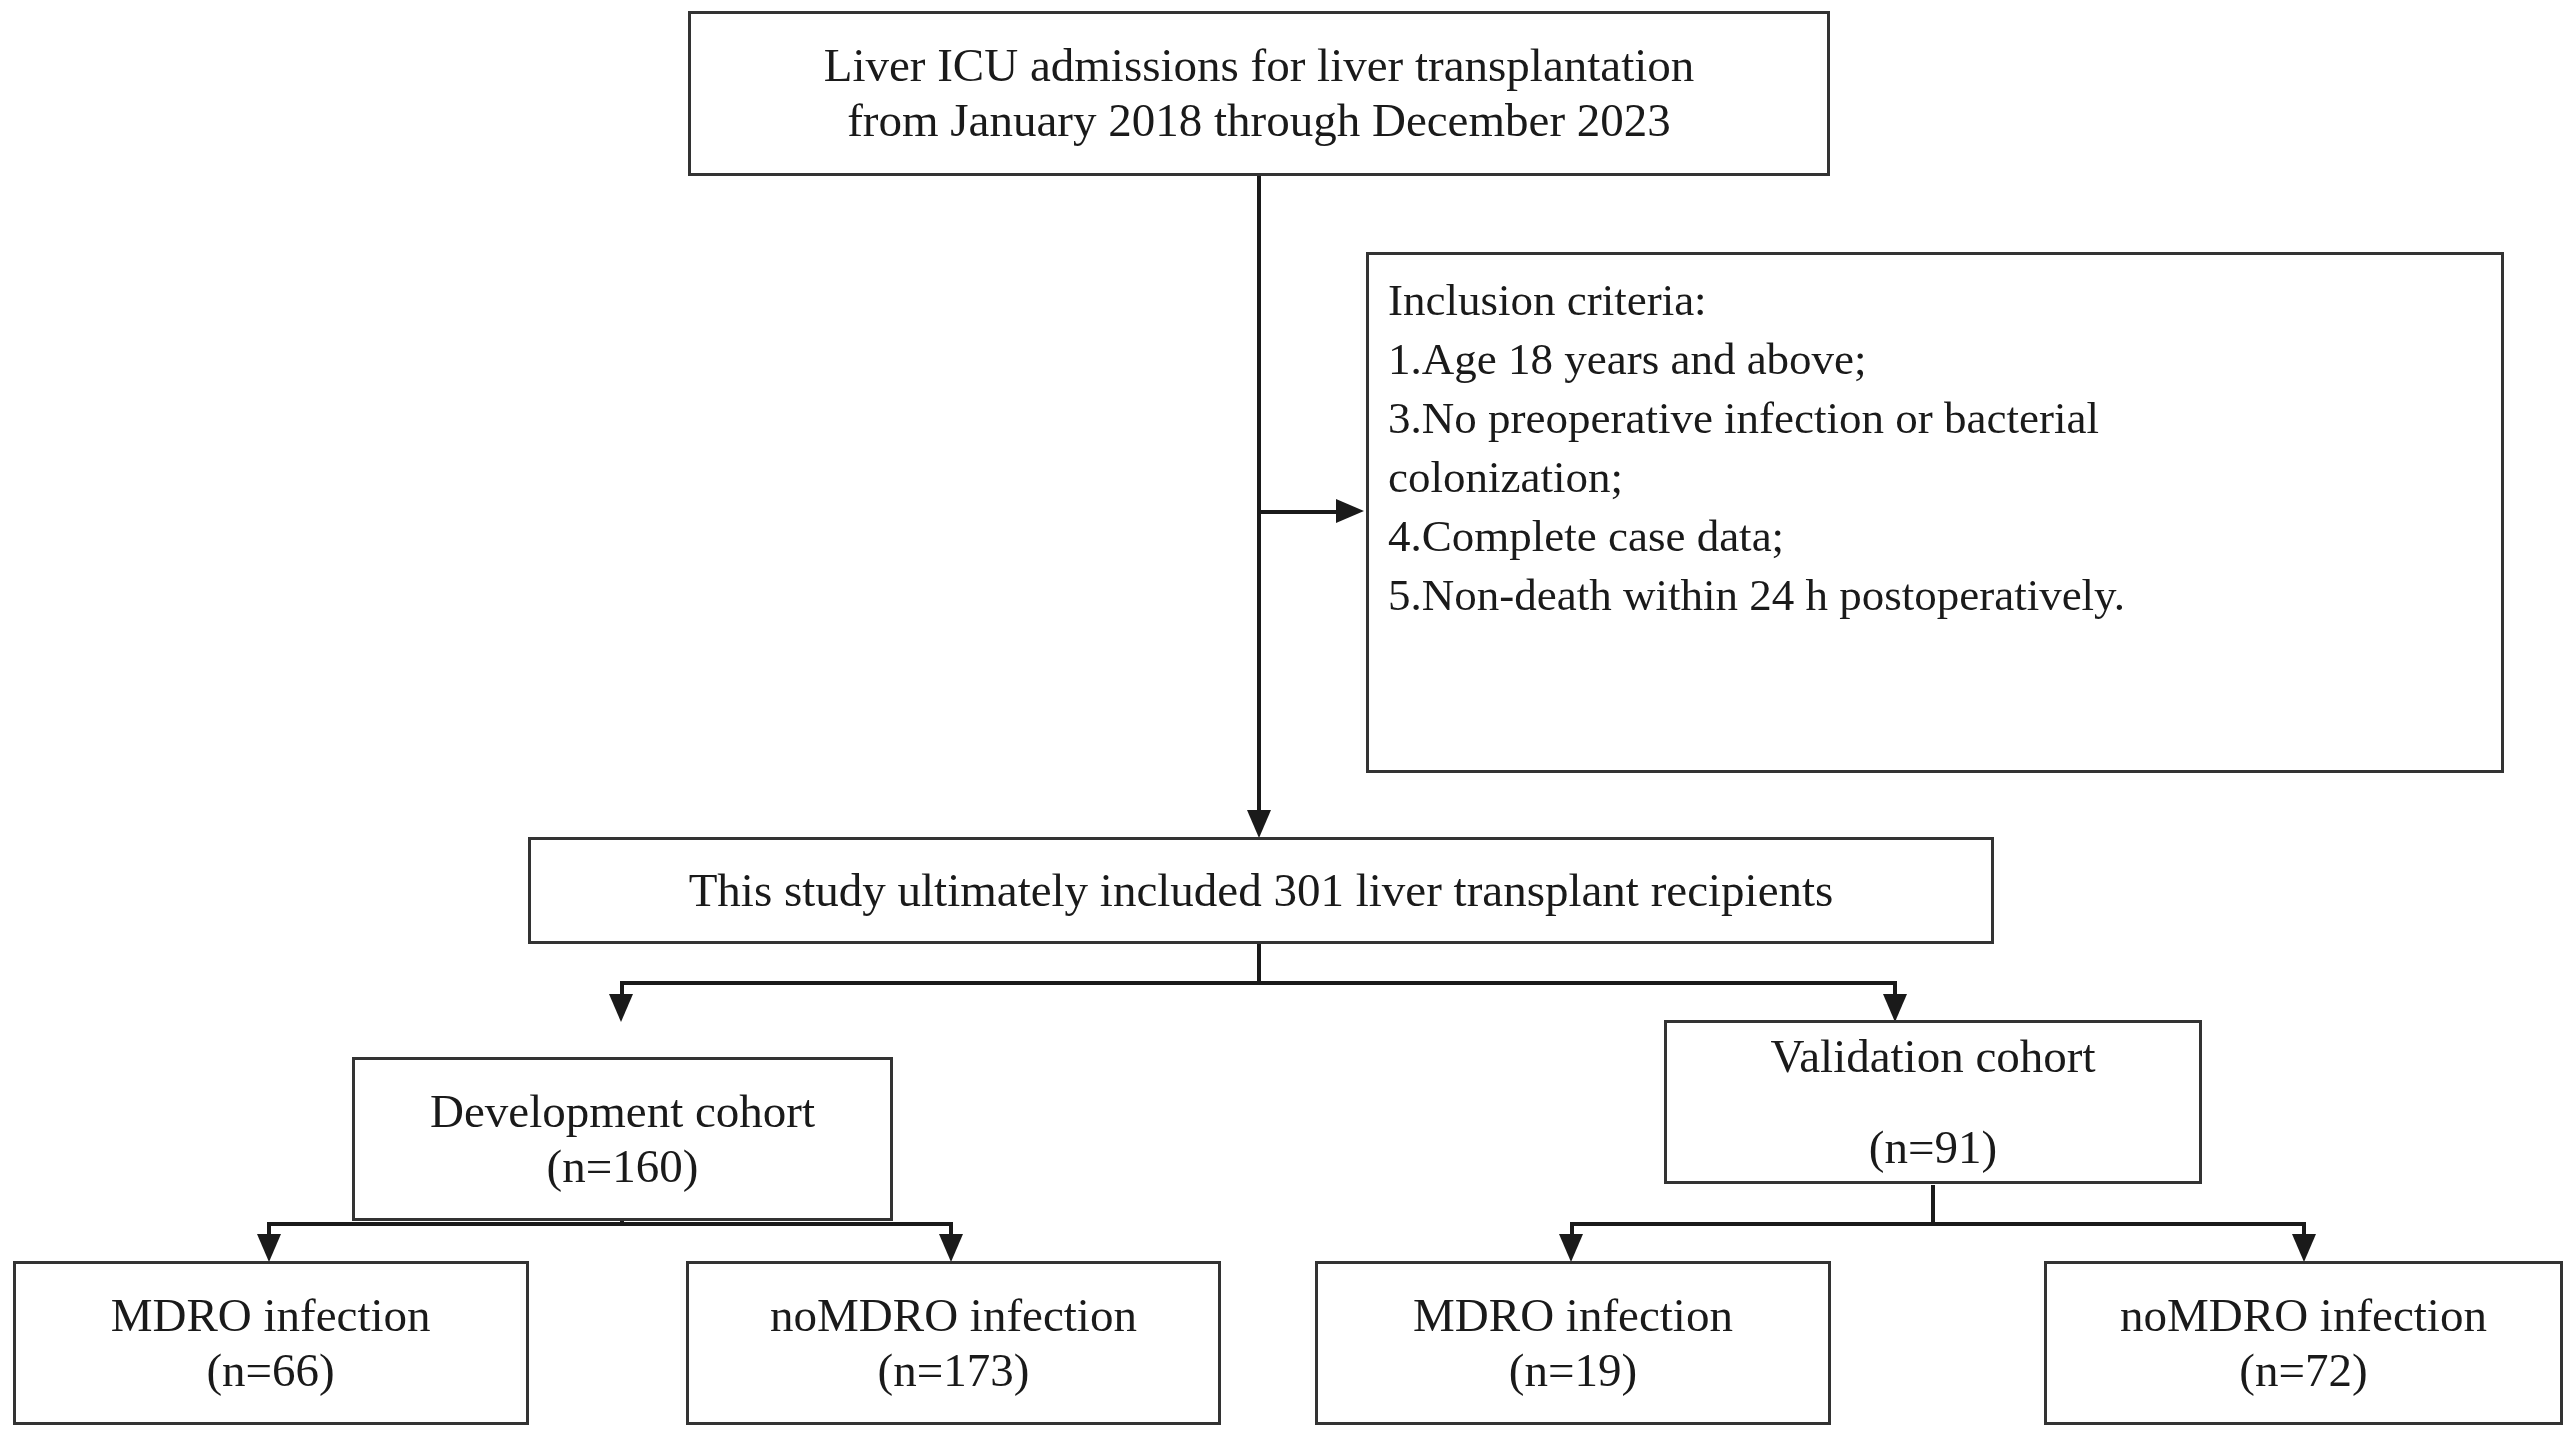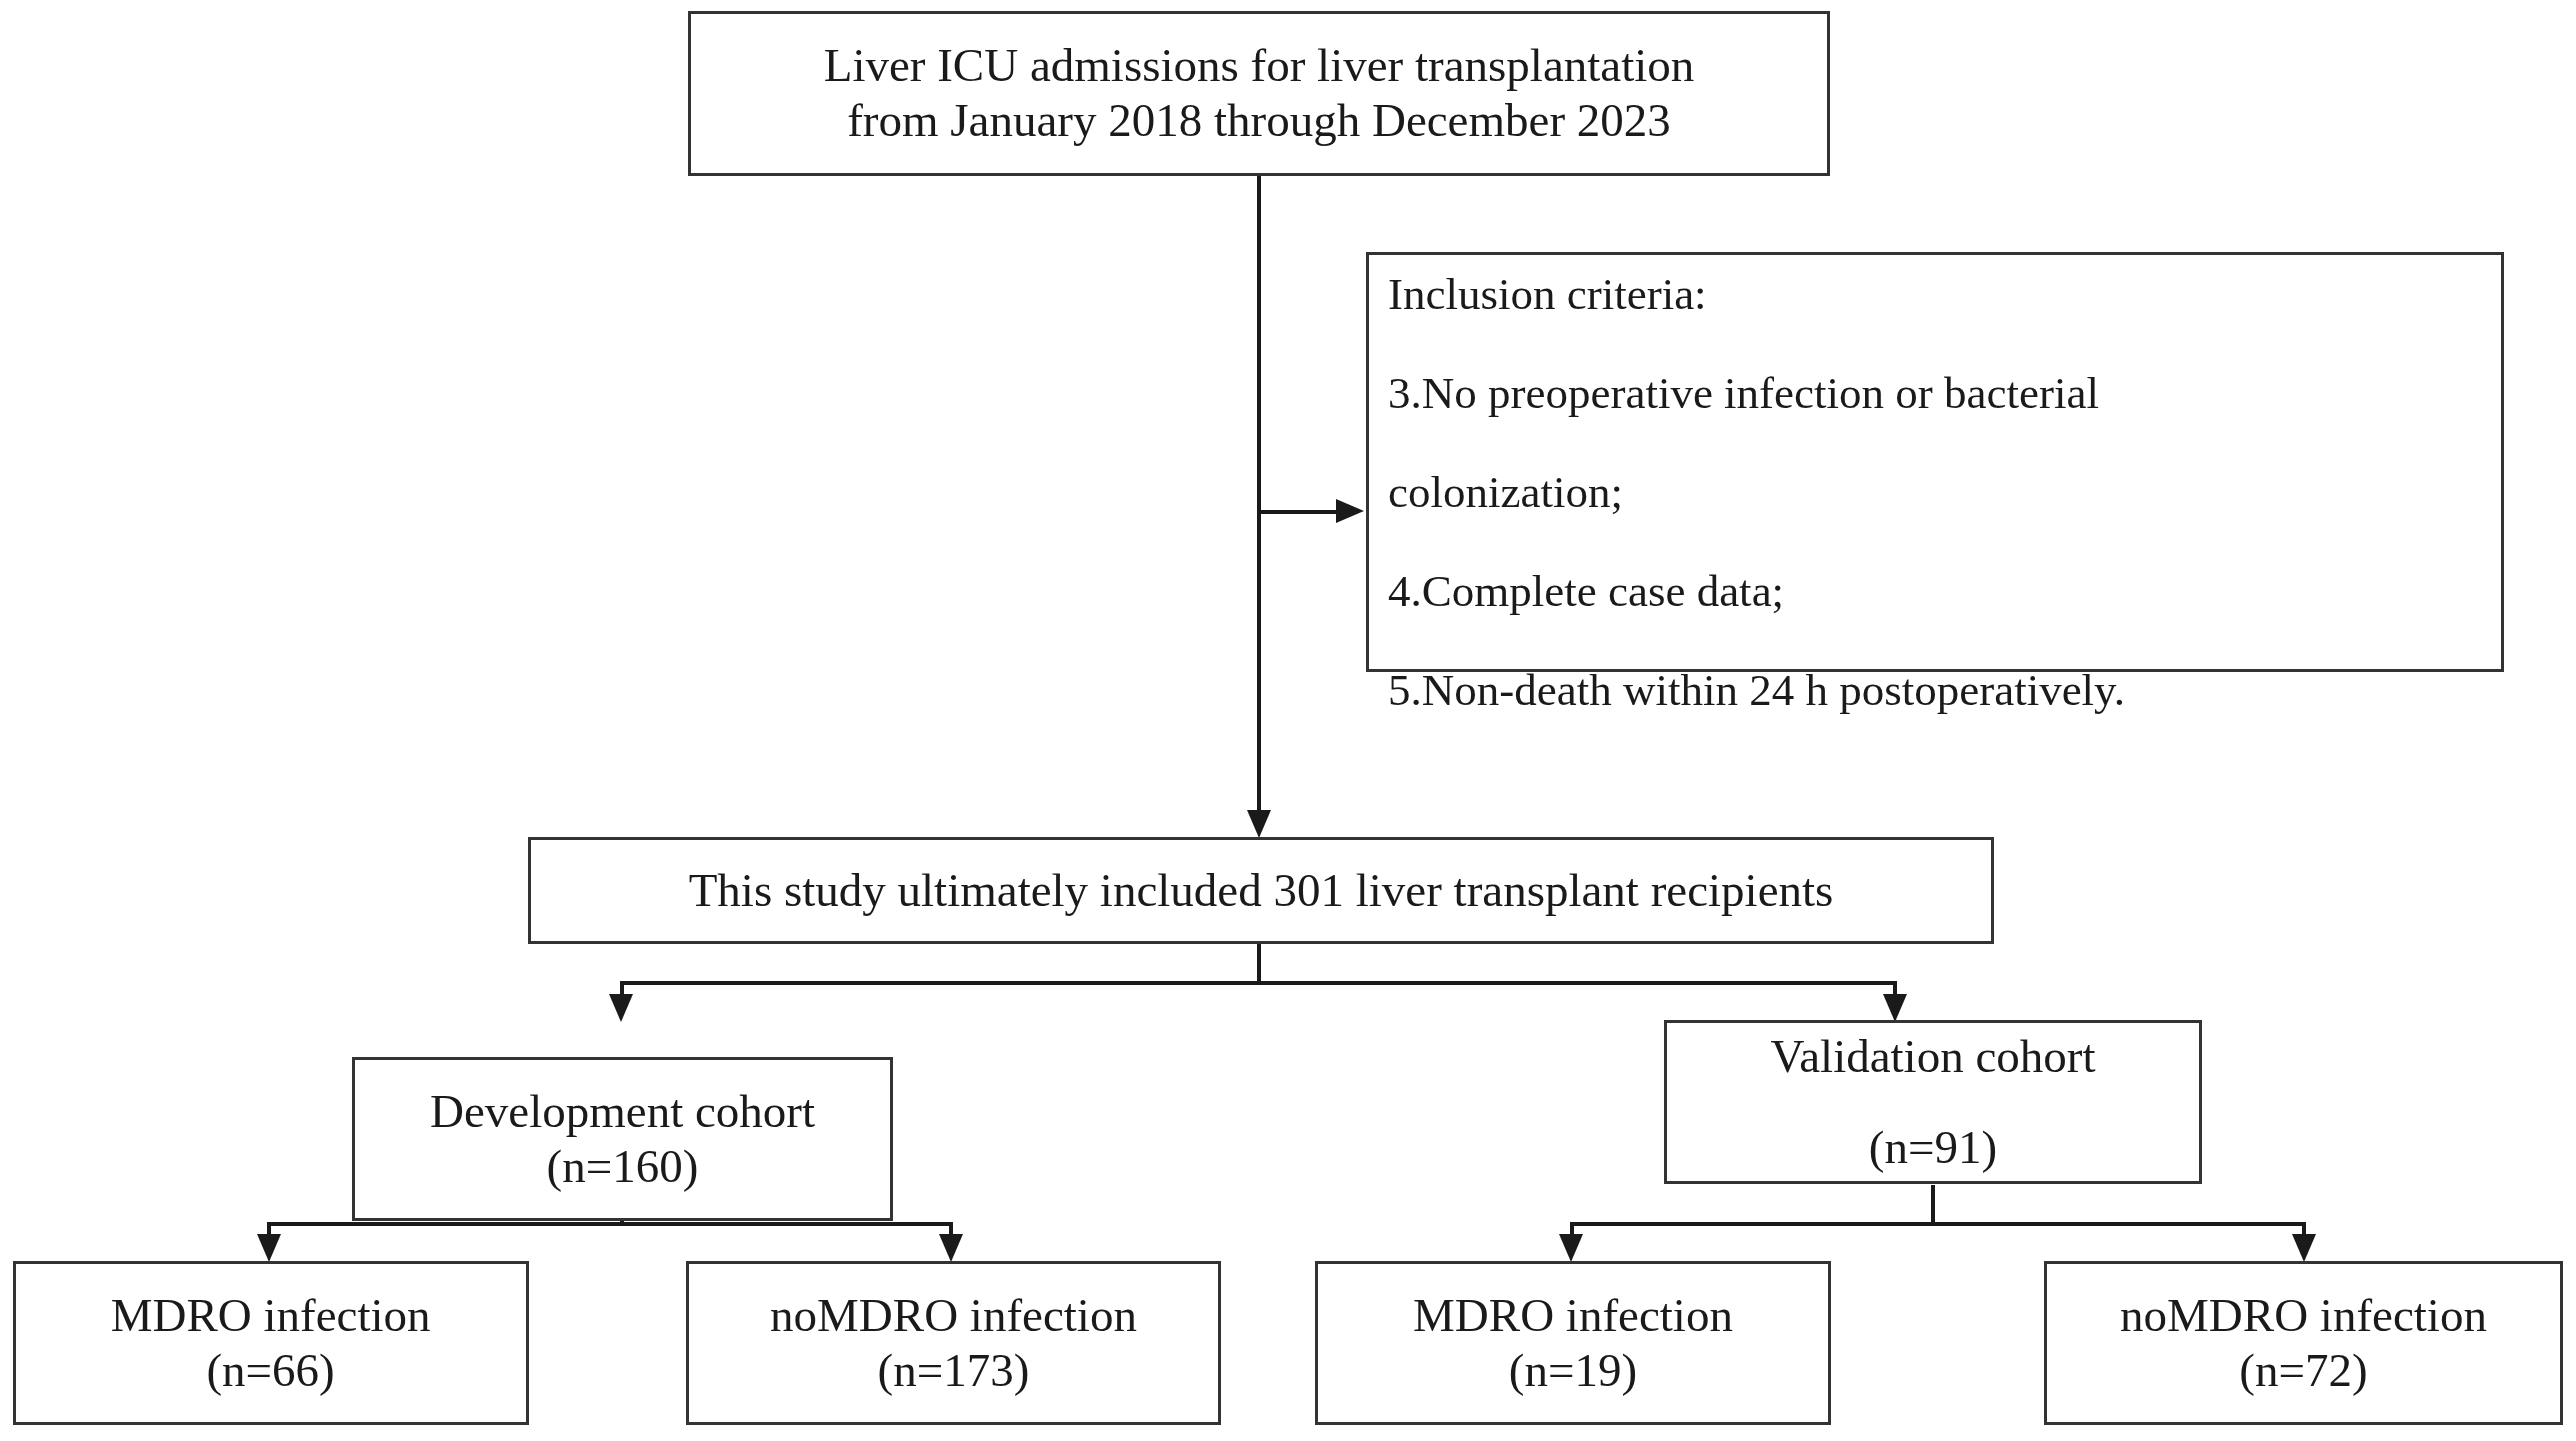--- a/index.html
+++ b/index.html
@@ -36,22 +36,22 @@
     justify-content: flex-start;
     text-align: left;
   }
   .node .line {
     display: block;
     white-space: nowrap;
   }
 
   
   #node-source        { left: 688px; top: 10.7px;   width: 1142px; height: 165px;  font-size: 47px; }
-  #node-criteria      { left: 1366px; top: 252px;  width: 1138px; height: 420px;  font-size: 45px;
-                        padding: 10px 0 0 19px; gap: 40px; }
+  #node-criteria      { left: 1366px; top: 252px;  width: 1138px; height: 521px;  font-size: 45px;
+                        padding: 16px 0 0 19px; }
   #node-criteria .line { line-height: 1.31; }
   #node-included      { left: 528px;  top: 837px; width: 1466px; height: 107px;  font-size: 47px; }
   #node-dev-cohort    { left: 352px;  top: 1020px; width: 541px;  height: 164px;  font-size: 47px; margin-top: 37px; }
   #node-val-cohort    { left: 1664px; top: 1020px; width: 538px;  height: 164px;  font-size: 47px; gap: 36px; }
   #node-dev-mdro      { left: 12.6px;   top: 1261px; width: 516px;  height: 164px;  font-size: 47px; }
   #node-dev-nomdro    { left: 686px; top: 1261px; width: 535px;  height: 164px;  font-size: 47px; }
   #node-val-mdro      { left: 1315px; top: 1261px; width: 516px;  height: 164px;  font-size: 47px; }
   #node-val-nomdro    { left: 2044px; top: 1261px; width: 519px;  height: 164px;  font-size: 47px; }
 
   
@@ -112,20 +112,21 @@
   <div class="conn v" style="left:2302px; top:1222px; height:26.4px;"></div>
   <div class="arrowhead down" style="left:2292px; top:1234px;"></div>
 
   <div class="node" id="node-source">
     <span class="line">Liver ICU admissions for liver transplantation</span>
     <span class="line">from January 2018 through December 2023</span>
   </div>
 
   <div class="node left-align" id="node-criteria">
     <span class="line">Inclusion criteria:</span>
+    <span class="line">1.Age 18 years and above;</span>
     <span class="line">3.No preoperative infection or bacterial</span>
     <span class="line">colonization;</span>
     <span class="line">4.Complete case data;</span>
     <span class="line">5.Non-death within 24 h postoperatively.</span>
   </div>
 
   <div class="node" id="node-included">
     <span class="line">This study ultimately included 301 liver transplant recipients</span>
   </div>
 

